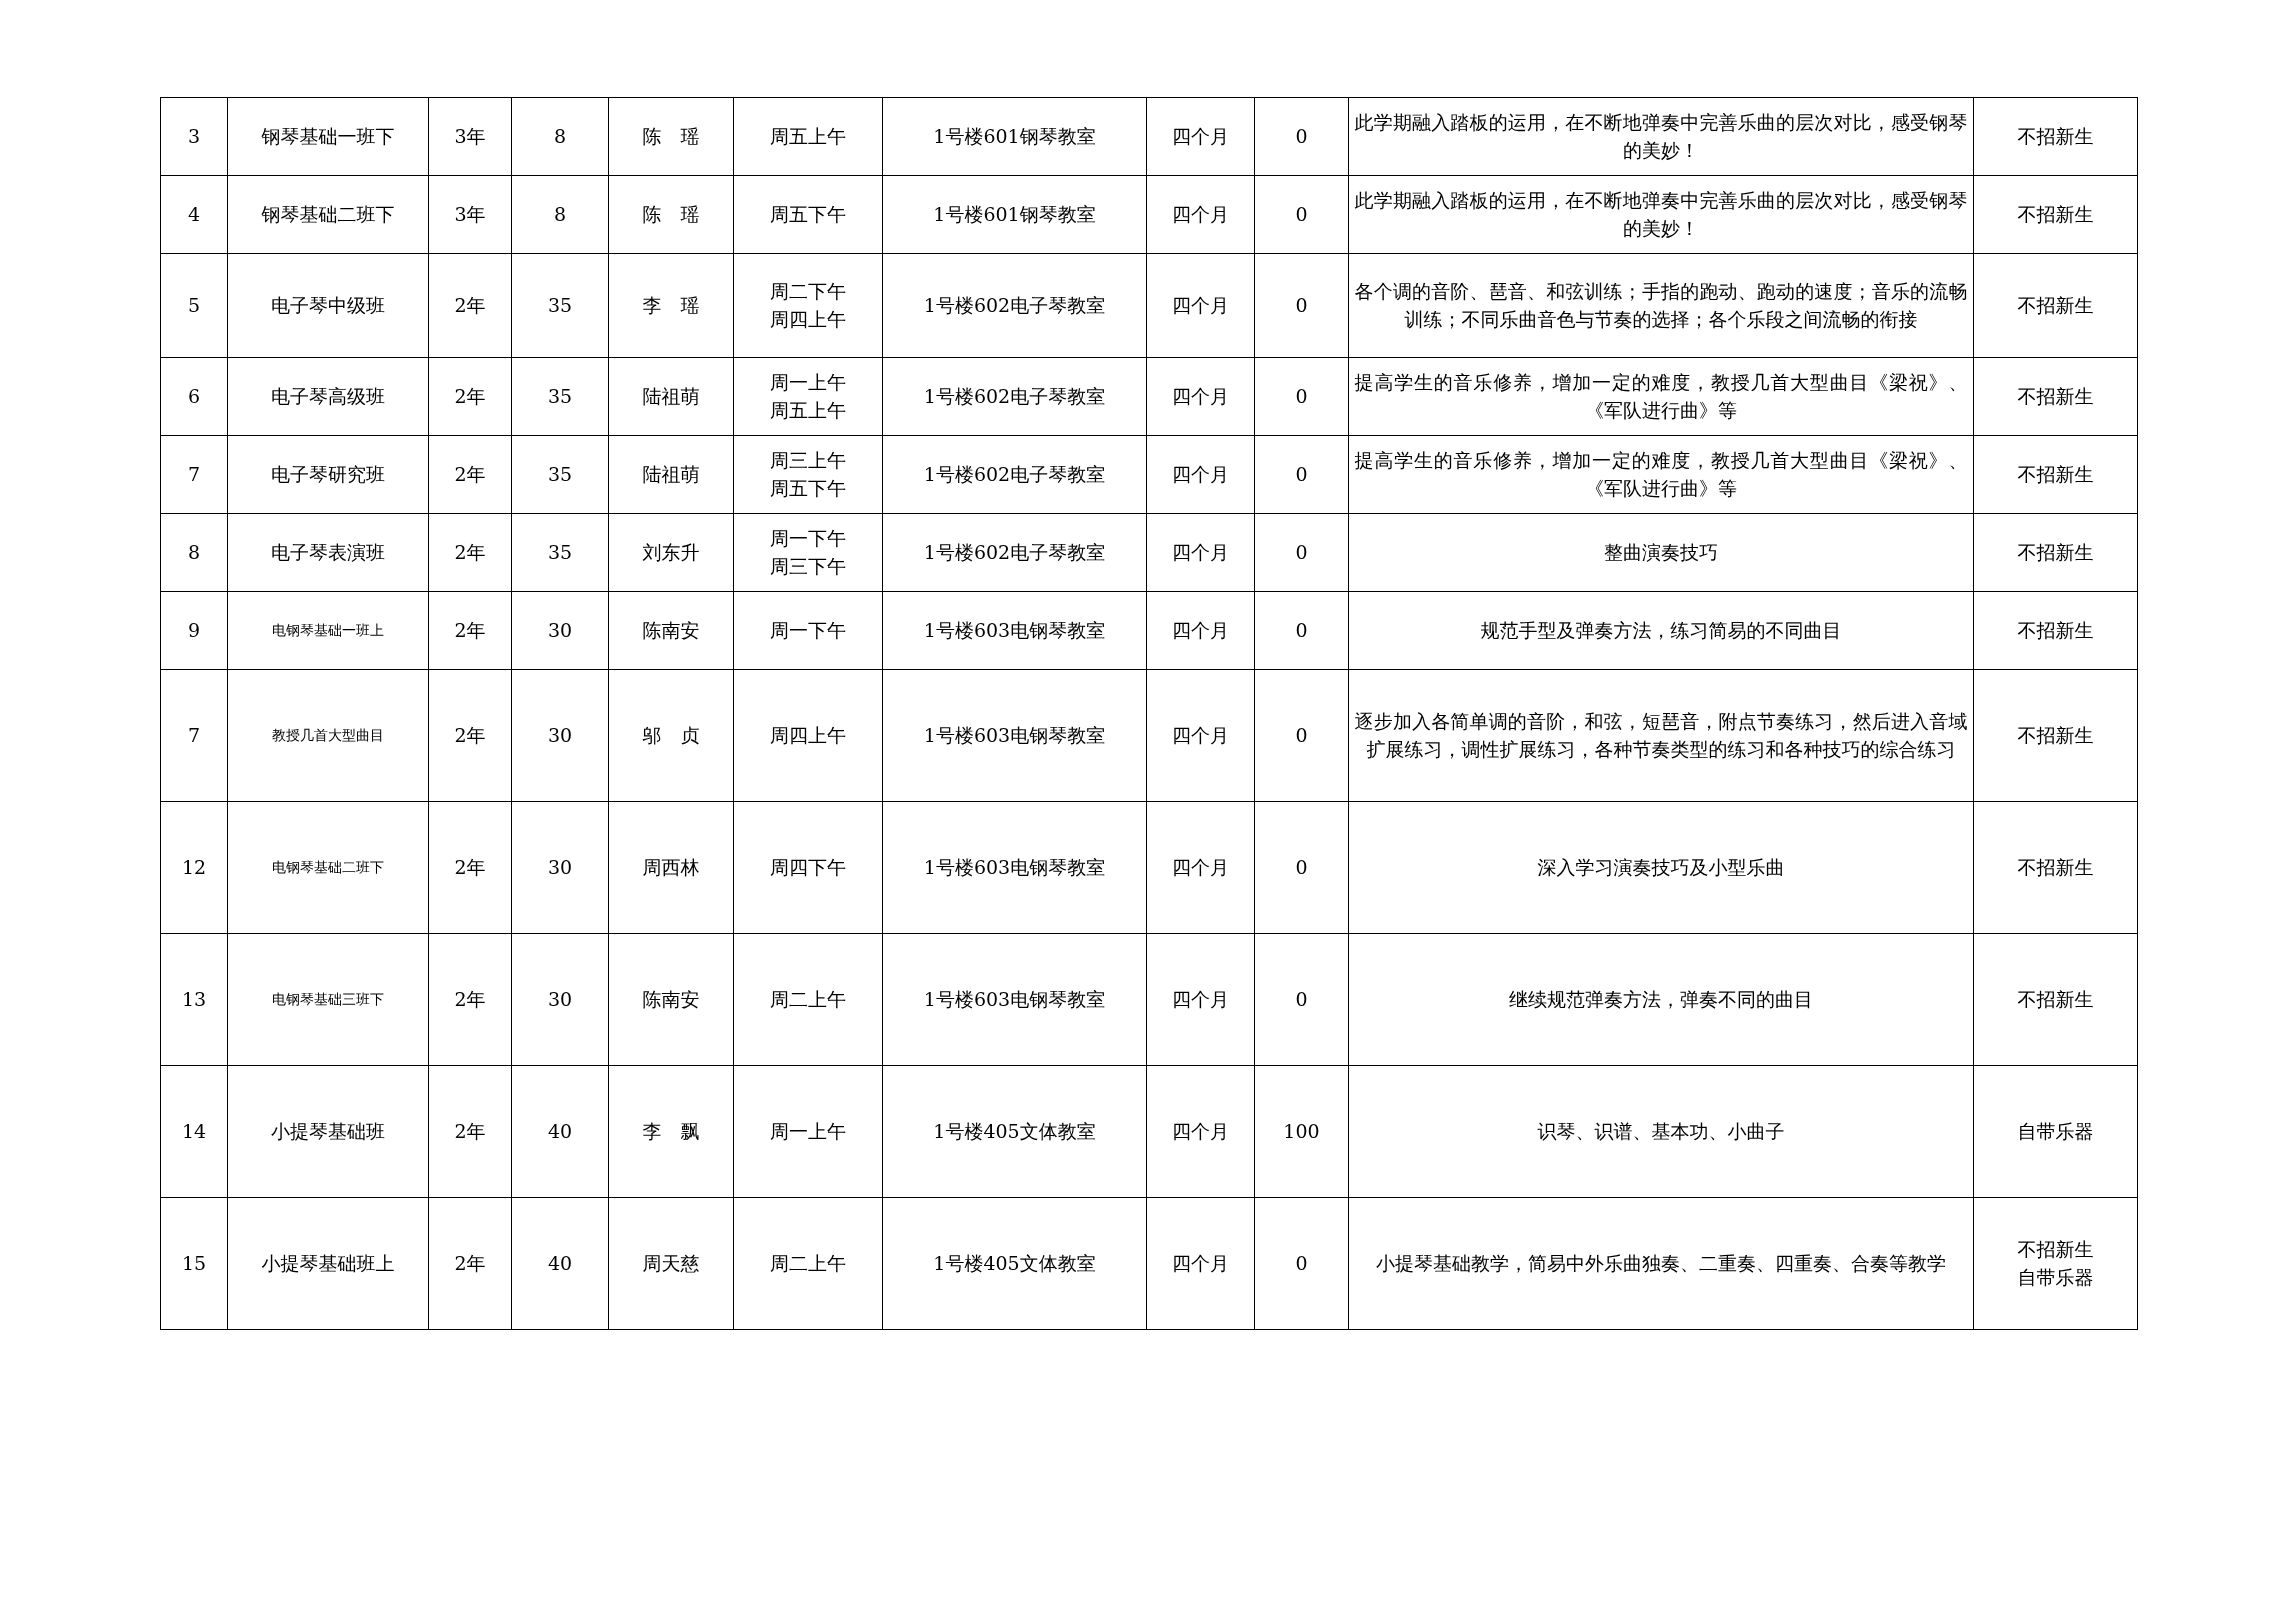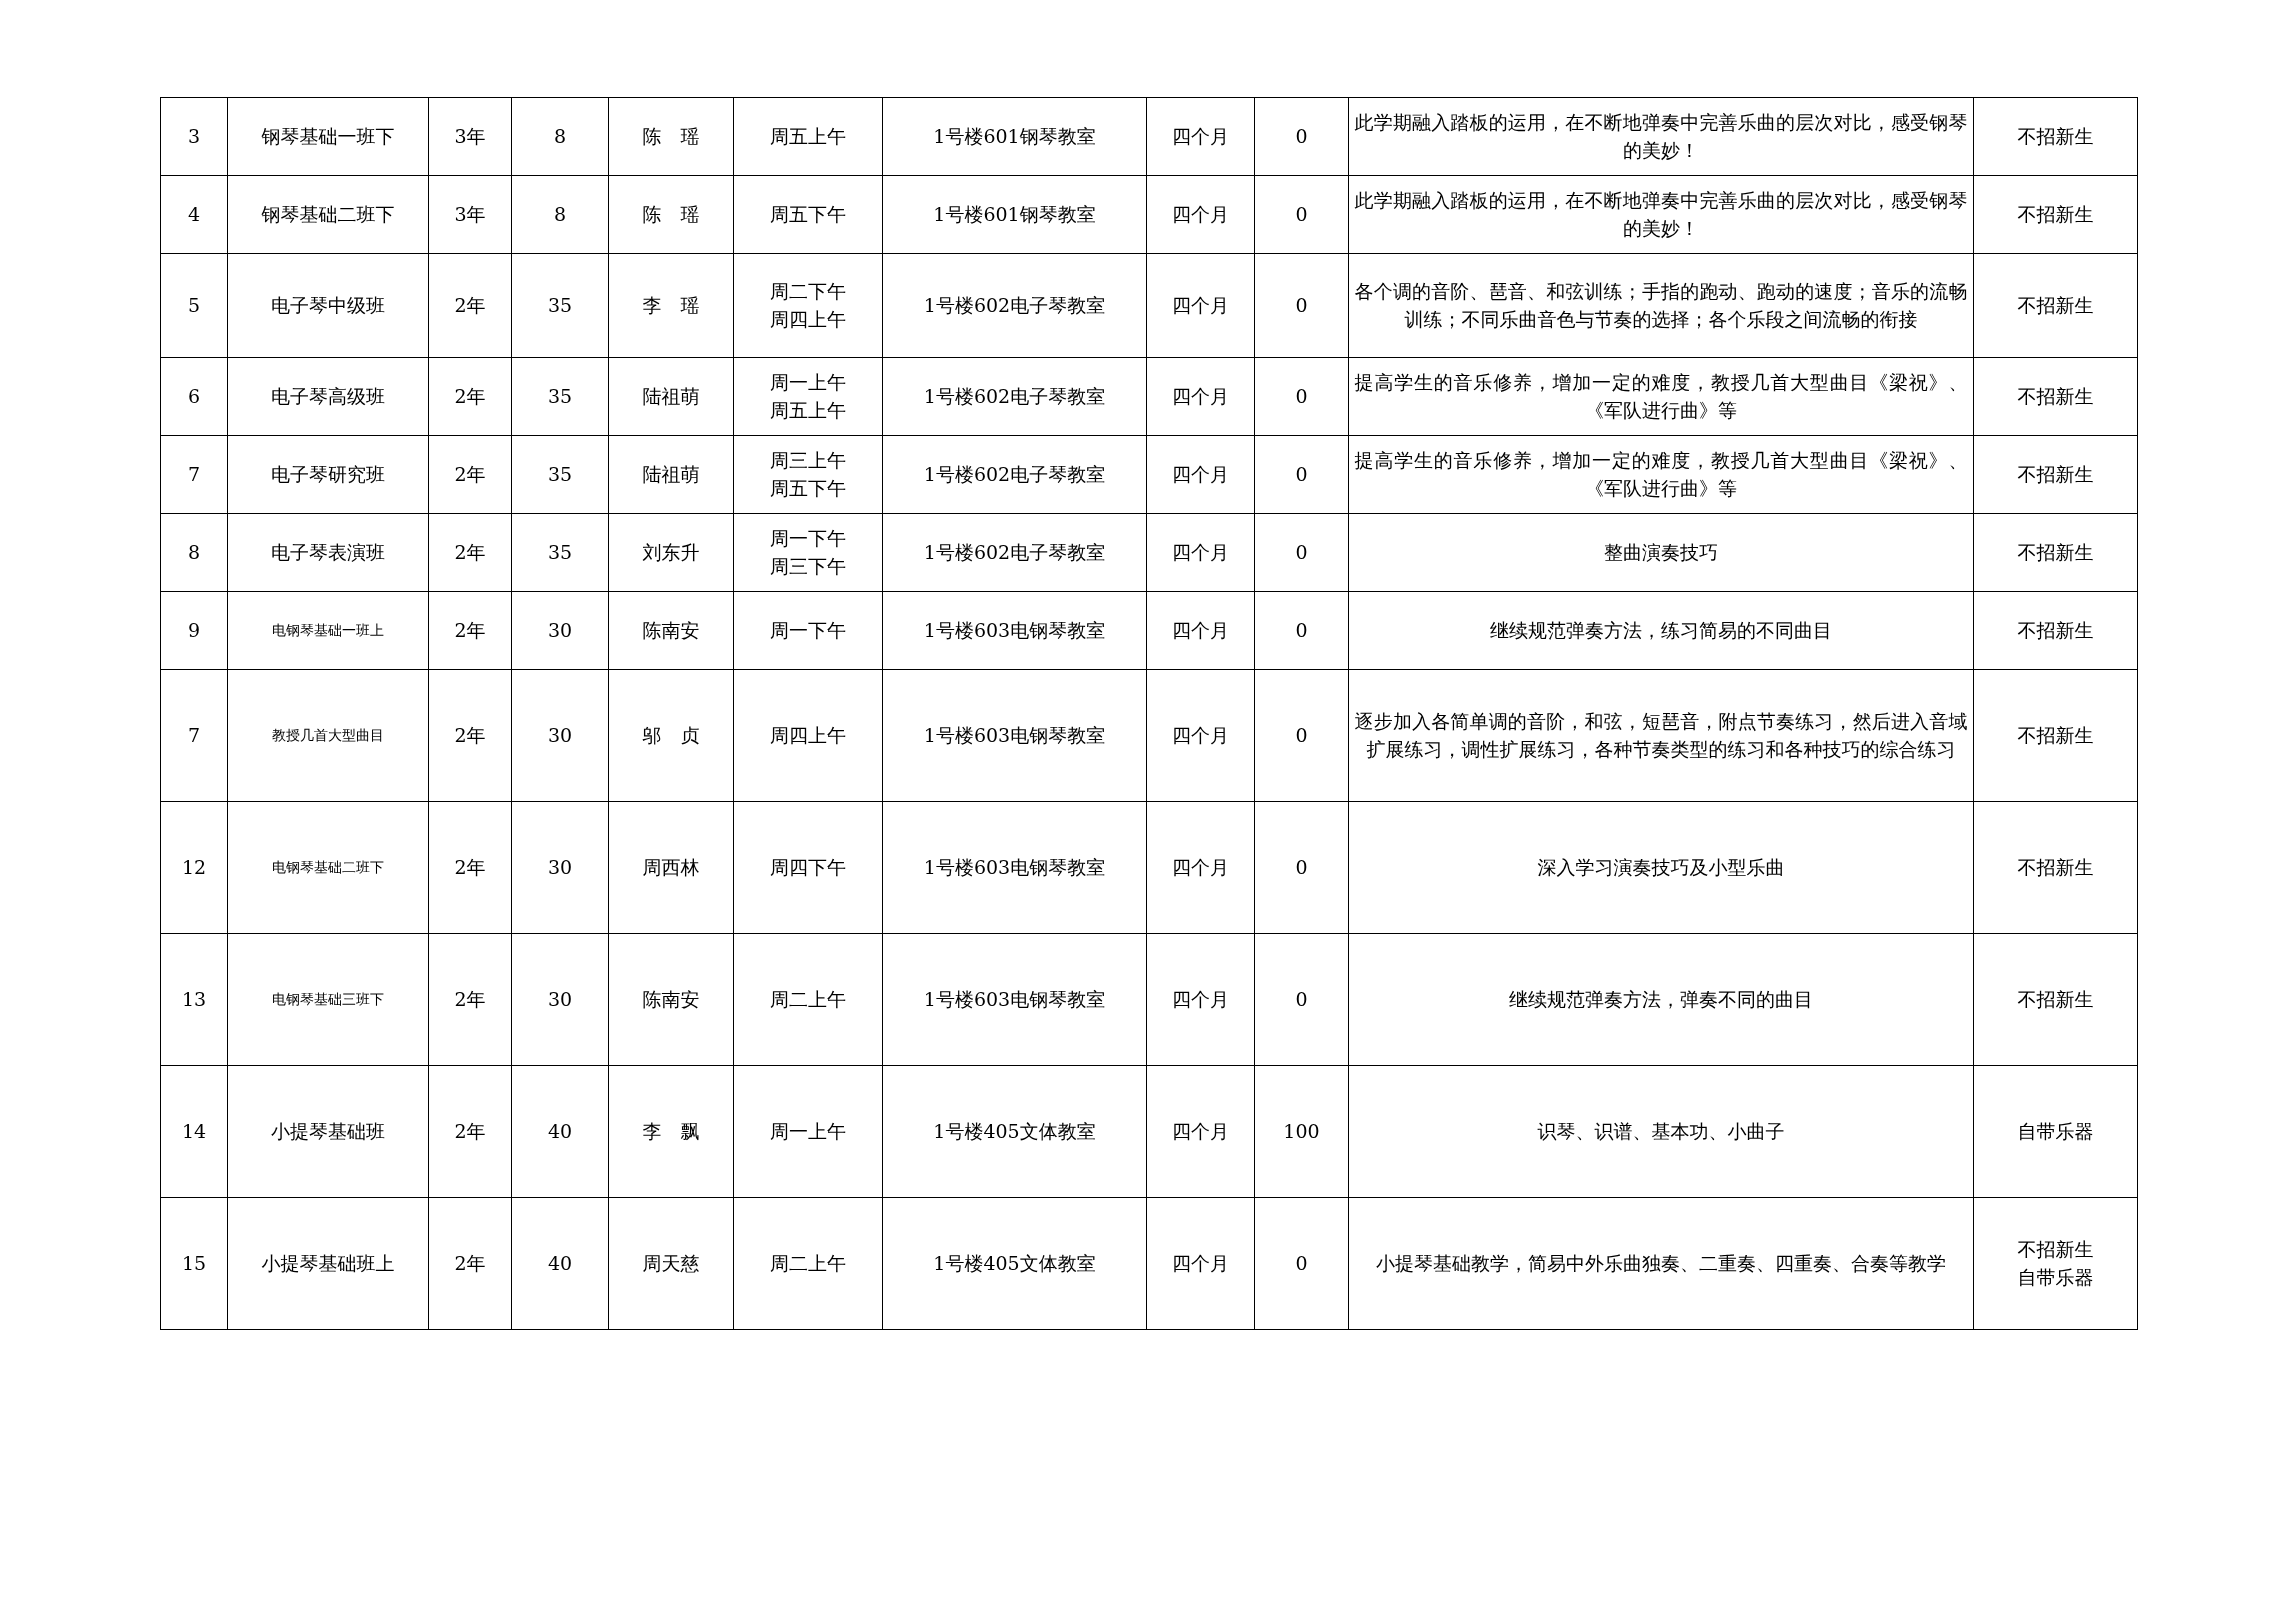--- a/index.html
+++ b/index.html
@@ -203,21 +203,21 @@
           <td class="name small">电钢琴基础一班上</td>
           <td>2年</td>
           <td>30</td>
           <td class="teacher">陈南安</td>
           <td class="multiline">
             <span>周一下午</span>
           </td>
           <td>1号楼603电钢琴教室</td>
           <td>四个月</td>
           <td>0</td>
-          <td class="desc">继续规范弹奏方法，练习简易的不同曲目</td>
+          <td class="desc">规范手型及弹奏方法，练习简易的不同曲目</td>
           <td class="note">
             <span>不招新生</span>
           </td>
         </tr>
         <tr class="h-tall-3">
           <td>7</td>
           <td class="name small">教授几首大型曲目</td>
           <td>2年</td>
           <td>30</td>
           <td class="teacher">邬　贞</td>

